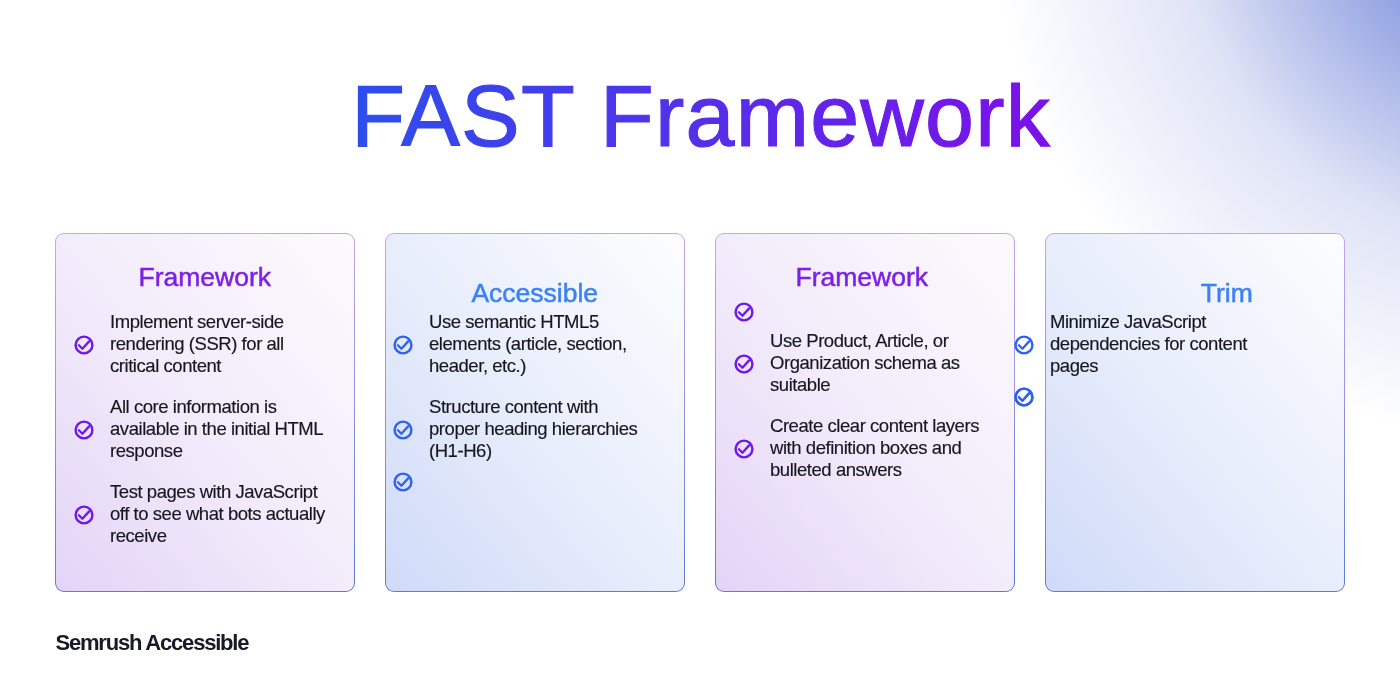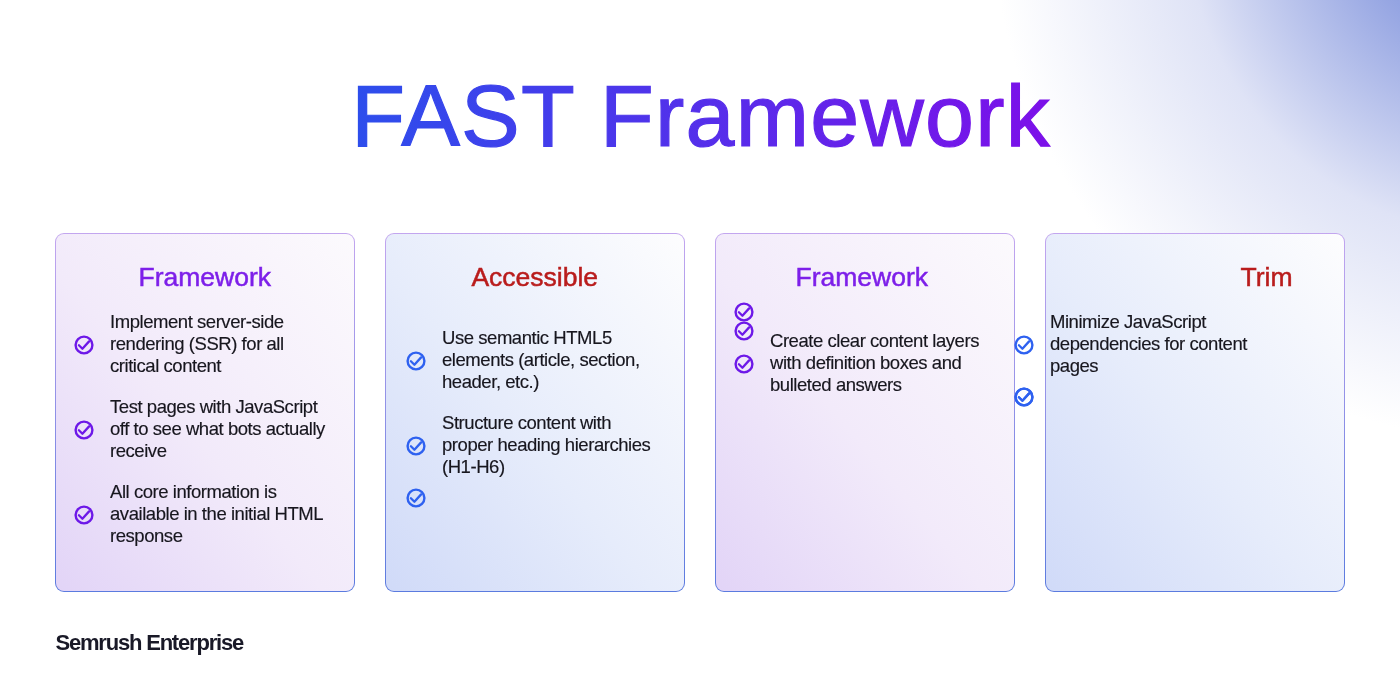--- a/index.html
+++ b/index.html
@@ -23,21 +23,21 @@
   .card.b {
     background: linear-gradient(to top right, #d0daf8 0%, #e6ecfb 45%, #fdfdfe 100%) padding-box,
                 linear-gradient(180deg, #c3a6ef 0%, #5b7bdf 100%) border-box;
   }
   .ctitle {
     position:absolute; top:262px; width:299.5px; text-align:center;
     font-size:26.5px; line-height:30px; font-weight:400;
     -webkit-text-stroke:0.5px currentColor;
   }
   .ctitle.p { color:#7d1fe9; }
-  .ctitle.b { color:#b91c1c; }
+  .ctitle.b { color:#3b82f6;margin-top:16px; }
   .rows { position:absolute; top:310.8px; width:299.5px; }
   .row { position:relative; margin-bottom:19px; padding-left:55px; }
   .row .ic { position:absolute; left:18.9px; top:50%; margin-top:-9px; width:20px; height:20px; }
   .row .tx {
     font-size:18.5px; line-height:22px; color:#17161e; letter-spacing:-0.45px;
     -webkit-text-stroke:0.15px #17161e;
     white-space:nowrap;
   }
   .footer {
     position:absolute; left:55.5px; top:630.9px;
@@ -65,34 +65,34 @@
         <circle cx="10" cy="10" r="8.4" fill="none" stroke="#6d18e8" stroke-width="2.4"></circle>
         <path d="M4.9 10.3 L8.4 13.7 L15.1 6.4" fill="none" stroke="#6d18e8" stroke-width="2.3" stroke-linecap="round" stroke-linejoin="round"></path>
       </svg>
       <div class="tx">Implement server-side<br>rendering (SSR) for all<br>critical content</div>
     </div>
     <div class="row">
       <svg class="ic" viewBox="0 0 20 20">
         <circle cx="10" cy="10" r="8.4" fill="none" stroke="#6d18e8" stroke-width="2.4"></circle>
         <path d="M4.9 10.3 L8.4 13.7 L15.1 6.4" fill="none" stroke="#6d18e8" stroke-width="2.3" stroke-linecap="round" stroke-linejoin="round"></path>
       </svg>
-      <div class="tx">Test pages with JavaScript<br>off to see what bots actually<br>receive</div>
+      <div class="tx">All core information is<br>available in the initial HTML<br>response</div>
     </div>
     <div class="row">
       <svg class="ic" viewBox="0 0 20 20">
         <circle cx="10" cy="10" r="8.4" fill="none" stroke="#6d18e8" stroke-width="2.4"></circle>
         <path d="M4.9 10.3 L8.4 13.7 L15.1 6.4" fill="none" stroke="#6d18e8" stroke-width="2.3" stroke-linecap="round" stroke-linejoin="round"></path>
       </svg>
-      <div class="tx">All core information is<br>available in the initial HTML<br>response</div>
+      <div class="tx">Test pages with JavaScript<br>off to see what bots actually<br>receive</div>
     </div>
   </div>
 
   <div class="card b" style="left:385px;"></div>
   <div class="ctitle b" style="left:385px;">Accessible</div>
-  <div class="rows" style="left:387px;margin-top:16px;">
+  <div class="rows" style="left:374px;">
     <div class="row">
       <svg class="ic" viewBox="0 0 20 20">
         <circle cx="10" cy="10" r="8.4" fill="none" stroke="#2e61f0" stroke-width="2.4"></circle>
         <path d="M4.9 10.3 L8.4 13.7 L15.1 6.4" fill="none" stroke="#2e61f0" stroke-width="2.3" stroke-linecap="round" stroke-linejoin="round"></path>
       </svg>
       <div class="tx">Use semantic HTML5<br>elements (article, section,<br>header, etc.)</div>
     </div>
     <div class="row">
       <svg class="ic" viewBox="0 0 20 20">
         <circle cx="10" cy="10" r="8.4" fill="none" stroke="#2e61f0" stroke-width="2.4"></circle>
@@ -115,32 +115,33 @@
       <svg class="ic" viewBox="0 0 20 20">
         <circle cx="10" cy="10" r="8.4" fill="none" stroke="#6d18e8" stroke-width="2.4"></circle>
         <path d="M4.9 10.3 L8.4 13.7 L15.1 6.4" fill="none" stroke="#6d18e8" stroke-width="2.3" stroke-linecap="round" stroke-linejoin="round"></path>
       </svg>
     </div>
     <div class="row">
       <svg class="ic" viewBox="0 0 20 20">
         <circle cx="10" cy="10" r="8.4" fill="none" stroke="#6d18e8" stroke-width="2.4"></circle>
         <path d="M4.9 10.3 L8.4 13.7 L15.1 6.4" fill="none" stroke="#6d18e8" stroke-width="2.3" stroke-linecap="round" stroke-linejoin="round"></path>
       </svg>
+      <div class="tx">Use Product, Article, or<br>Organization schema as<br>suitable</div>
     </div>
     <div class="row">
       <svg class="ic" viewBox="0 0 20 20">
         <circle cx="10" cy="10" r="8.4" fill="none" stroke="#6d18e8" stroke-width="2.4"></circle>
         <path d="M4.9 10.3 L8.4 13.7 L15.1 6.4" fill="none" stroke="#6d18e8" stroke-width="2.3" stroke-linecap="round" stroke-linejoin="round"></path>
       </svg>
       <div class="tx">Create clear content layers<br>with definition boxes and<br>bulleted answers</div>
     </div>
   </div>
 
   <div class="card b" style="left:1045px;"></div>
-  <div class="ctitle b" style="left:993px;text-align:right;">Trim</div>
+  <div class="ctitle b" style="left:1077px;">Trim</div>
   <div class="rows" style="left:995px;">
     <div class="row">
       <svg class="ic" viewBox="0 0 20 20">
         <circle cx="10" cy="10" r="8.4" fill="none" stroke="#2e61f0" stroke-width="2.4"></circle>
         <path d="M4.9 10.3 L8.4 13.7 L15.1 6.4" fill="none" stroke="#2e61f0" stroke-width="2.3" stroke-linecap="round" stroke-linejoin="round"></path>
       </svg>
       <div class="tx">Minimize JavaScript<br>dependencies for content<br>pages</div>
     </div>
     <div class="row">
       <svg class="ic" viewBox="0 0 20 20">
@@ -149,13 +150,13 @@
       </svg>
     </div>
     <div class="row">
       <svg class="ic" viewBox="0 0 20 20">
         <circle cx="10" cy="10" r="8.4" fill="none" stroke="#2e61f0" stroke-width="2.4"></circle>
         <path d="M4.9 10.3 L8.4 13.7 L15.1 6.4" fill="none" stroke="#2e61f0" stroke-width="2.3" stroke-linecap="round" stroke-linejoin="round"></path>
       </svg>
     </div>
   </div>
 
-  <div class="footer">Semrush Enterprise</div>
+  <div class="footer">Semrush Accessible</div>
 
 </body></html>

